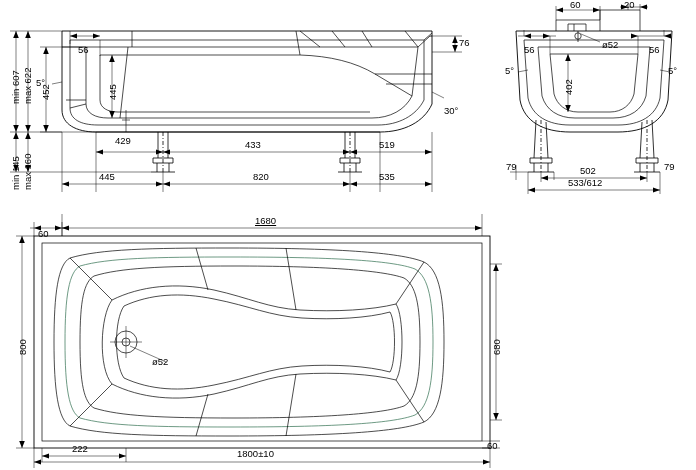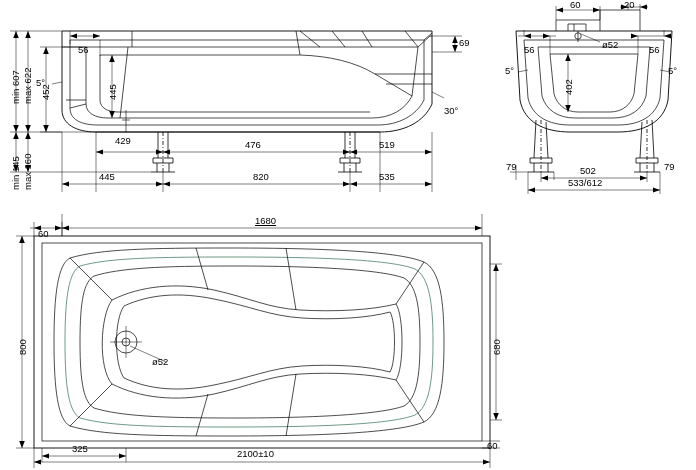--- a/index.html
+++ b/index.html
@@ -341,24 +341,24 @@
 <div class="lbl rot" style="left:11px; top:104px; transform:rotate(-90deg);">min 607</div>
 <div class="lbl rot" style="left:23px; top:104px; transform:rotate(-90deg);">max 622</div>
 <div class="lbl rot" style="left:41px; top:100px; transform:rotate(-90deg);">452</div>
 <div class="lbl rot" style="left:11px; top:190px; transform:rotate(-90deg);">min 145</div>
 <div class="lbl rot" style="left:23px; top:190px; transform:rotate(-90deg);">max 160</div>
 
 <div class="lbl" style="left:78px; top:45px;">56</div>
 <div class="lbl rot" style="left:108px; top:100px; transform:rotate(-90deg);">445</div>
 <div class="lbl" style="left:36px; top:78px;">5°</div>
 <div class="lbl" style="left:444px; top:106px;text-align:right;">30°</div>
-<div class="lbl" style="left:459px; top:38px;">69</div>
+<div class="lbl" style="left:459px; top:38px;">76</div>
 
 <div class="lbl" style="left:115px; top:136px;">429</div>
-<div class="lbl" style="left:245px; top:140px;">476</div>
+<div class="lbl" style="left:245px; top:140px;">433</div>
 <div class="lbl" style="left:379px; top:140px;text-align:right;">519</div>
 <div class="lbl" style="left:99px; top:172px;">445</div>
 <div class="lbl" style="left:245px; top:172px;margin-left:8px;">820</div>
 <div class="lbl" style="left:379px; top:172px;">535</div>
 
 <div class="lbl" style="left:570px; top:0px;">60</div>
 <div class="lbl" style="left:604px; top:0px;margin-left:20px;">20</div>
 <div class="lbl" style="left:524px; top:45px;">56</div>
 <div class="lbl" style="left:649px; top:45px;">56</div>
 <div class="lbl" style="left:602px; top:40px;">ø52</div>
@@ -368,17 +368,17 @@
 <div class="lbl" style="left:506px; top:162px;">79</div>
 <div class="lbl" style="left:664px; top:162px;">79</div>
 <div class="lbl" style="left:580px; top:166px;">502</div>
 <div class="lbl" style="left:568px; top:178px;">533/612</div>
 
 <div class="lbl" style="left:38px; top:229px;">60</div>
 <div class="lbl" style="left:255px; top:216px;text-decoration:underline;">1680</div>
 <div class="lbl rot" style="left:18px; top:355px; transform:rotate(-90deg);">800</div>
 <div class="lbl rot" style="left:492px; top:355px; transform:rotate(-90deg);">680</div>
 <div class="lbl" style="left:152px; top:357px;">ø52</div>
-<div class="lbl" style="left:72px; top:444px;">325</div>
-<div class="lbl" style="left:237px; top:449px;">2100±10</div>
+<div class="lbl" style="left:72px; top:444px;">222</div>
+<div class="lbl" style="left:237px; top:449px;">1800±10</div>
 <div class="lbl" style="left:487px; top:441px;">60</div>
 
 </div>
 
 </body></html>

